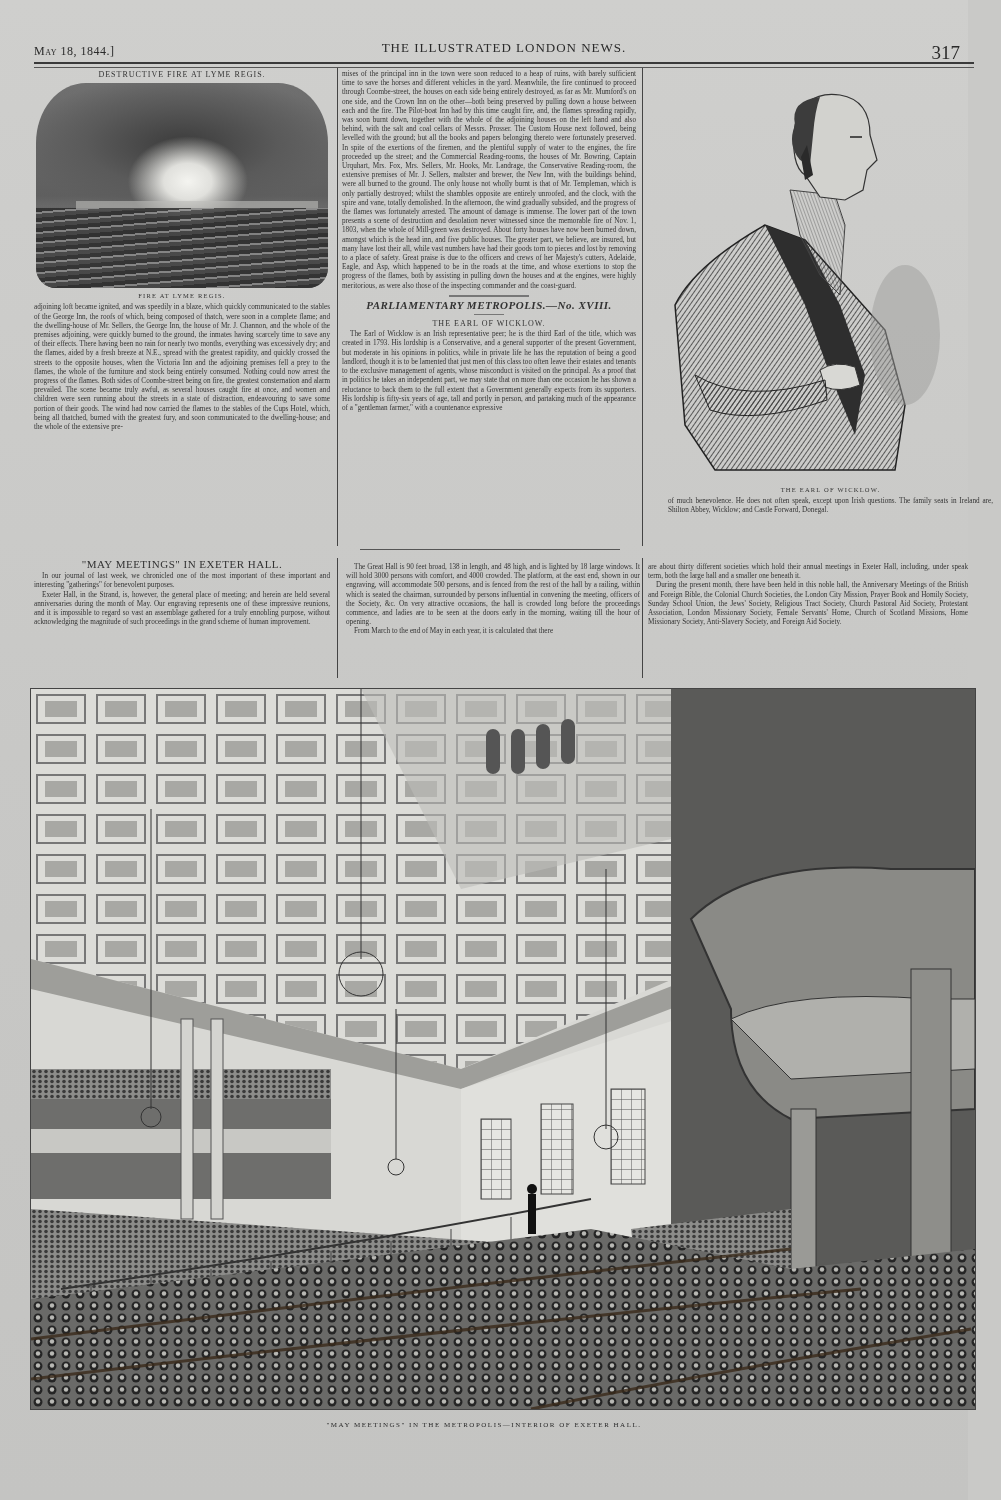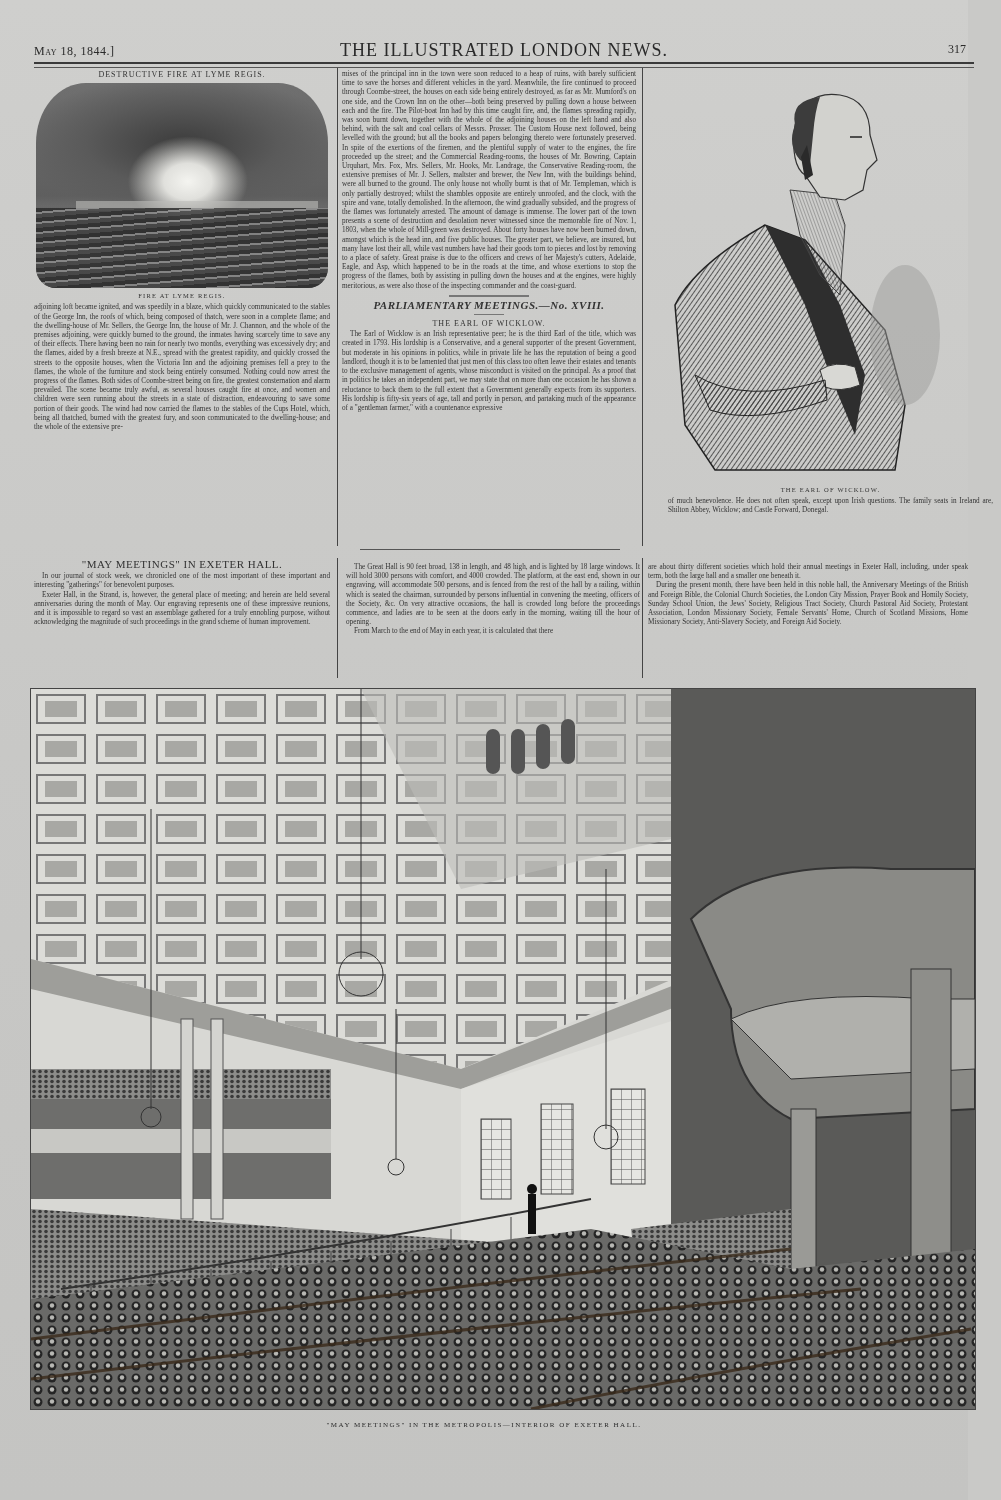--- a/index.html
+++ b/index.html
@@ -7,22 +7,22 @@
     width: 1001px; height: 1500px; overflow: hidden;
     background: #c9c9c7;
     font-family: "Liberation Serif", "DejaVu Serif", serif;
     color: #2a2a2a;
     position: relative;
   }
   .page { position: absolute; left: 0; top: 0; width: 968px; height: 1500px;
     background: linear-gradient(180deg, #cfcfcd 0%, #c8c8c6 50%, #c4c4c2 100%); }
   .masthead { position: absolute; top: 40px; left: 34px; width: 940px; height: 20px; }
   .mh-date { position: absolute; left: 0; top: 4px; font-size: 12px; font-variant: small-caps; letter-spacing: 0.5px; }
-  .mh-title { position: absolute; left: 0; right: 0; top: 0; text-align: center; font-size: 18px; letter-spacing: 1px; }
-  .mh-page { position: absolute; right: 8px; top: 2px; font-size: 12px; }
+  .mh-title { position: absolute; left: 0; right: 0; top: 0; text-align: center; font-size: 13px; letter-spacing: 1px; }
+  .mh-page { position: absolute; right: 14px; top: 2px; font-size: 19px; }
   .rule-double { position: absolute; left: 34px; width: 940px; top: 62px; height: 3px; border-top: 2px solid #3a3a3a; border-bottom: 1px solid #555; }
   .col { position: absolute; font-size: 7.2px; line-height: 9.2px; text-align: justify; color: #333; }
   .col p { margin: 0; text-indent: 8px; }
   .vrule { position: absolute; width: 1px; background: #444; }
   .heading { text-align: center; font-size: 8px; letter-spacing: 1px; margin: 2px 0 2px; }
   .heading-lg { text-align: center; font-size: 11px; letter-spacing: 0.5px; margin: 2px 0 3px; }
   .heading-it { text-align: center; font-size: 11px; font-style: italic; font-weight: bold; letter-spacing: 0.5px; margin: 4px 0 2px; }
   .caption { text-align: center; font-size: 6.5px; letter-spacing: 1.2px; margin: 3px 0; }
   .short-rule { width: 80px; height: 2px; background: #777; margin: 4px auto; }
   .hrule { position: absolute; height: 1px; background: #555; }
@@ -64,21 +64,21 @@
     </div>
     <div class="caption">FIRE AT LYME REGIS.</div>
     <p style="text-indent:0">adjoining loft became ignited, and was speedily in a blaze, which quickly communicated to the stables of the George Inn, the roofs of which, being composed of thatch, were soon in a complete flame; and the dwelling-house of Mr. Sellers, the George Inn, the house of Mr. J. Channon, and the whole of the premises adjoining, were quickly burned to the ground, the inmates having scarcely time to save any of their effects. There having been no rain for nearly two months, everything was excessively dry; and the flames, aided by a fresh breeze at N.E., spread with the greatest rapidity, and quickly crossed the streets to the opposite houses, when the Victoria Inn and the adjoining premises fell a prey to the flames, the whole of the furniture and stock being entirely consumed. Nothing could now arrest the progress of the flames. Both sides of Coombe-street being on fire, the greatest consternation and alarm prevailed. The scene became truly awful, as several houses caught fire at once, and women and children were seen running about the streets in a state of distraction, endeavouring to save some portion of their goods. The wind had now carried the flames to the stables of the Cups Hotel, which, being all thatched, burned with the greatest fury, and soon communicated to the dwelling-house; and the whole of the extensive pre-</p>
   </div>
 
   <div class="vrule" style="left:337px; top:68px; height:478px;"></div>
 
   <div class="col" style="left:342px; top:70px; width:294px;">
     <p style="text-indent:0">mises of the principal inn in the town were soon reduced to a heap of ruins, with barely sufficient time to save the horses and different vehicles in the yard. Meanwhile, the fire continued to proceed through Coombe-street, the houses on each side being entirely destroyed, as far as Mr. Mumford's on one side, and the Crown Inn on the other—both being preserved by pulling down a house between each and the fire. The Pilot-boat Inn had by this time caught fire, and, the flames spreading rapidly, was soon burnt down, together with the whole of the adjoining houses on the left hand and also behind, with the salt and coal cellars of Messrs. Prosser. The Custom House next followed, being levelled with the ground; but all the books and papers belonging thereto were fortunately preserved. In spite of the exertions of the firemen, and the plentiful supply of water to the engines, the fire proceeded up the street; and the Commercial Reading-rooms, the houses of Mr. Bowring, Captain Urquhart, Mrs. Fox, Mrs. Sellers, Mr. Hooks, Mr. Landrage, the Conservative Reading-room, the extensive premises of Mr. J. Sellers, maltster and brewer, the New Inn, with the buildings behind, were all burned to the ground. The only house not wholly burnt is that of Mr. Templeman, which is only partially destroyed; whilst the shambles opposite are entirely unroofed, and the clock, with the spire and vane, totally demolished. In the afternoon, the wind gradually subsided, and the progress of the flames was fortunately arrested. The amount of damage is immense. The lower part of the town presents a scene of destruction and desolation never witnessed since the memorable fire of Nov. 1, 1803, when the whole of Mill-green was destroyed. About forty houses have now been burned down, amongst which is the head inn, and five public houses. The greater part, we believe, are insured, but many have lost their all, while vast numbers have had their goods torn to pieces and lost by removing to a place of safety. Great praise is due to the officers and crews of her Majesty's cutters, Adelaide, Eagle, and Asp, which happened to be in the roads at the time, and whose exertions to stop the progress of the flames, both by assisting in pulling down the houses and at the engines, were highly meritorious, as were also those of the inspecting commander and the coast-guard.</p>
     <div class="short-rule"></div>
-    <div class="heading-it">PARLIAMENTARY MEETINGS.—No. XVIII.</div>
+    <div class="heading-it">PARLIAMENTARY METROPOLIS.—No. XVIII.</div>
     <div class="short-rule" style="width:30px;height:1px"></div>
     <div class="heading">THE EARL OF WICKLOW.</div>
     <p>The Earl of Wicklow is an Irish representative peer; he is the third Earl of the title, which was created in 1793. His lordship is a Conservative, and a general supporter of the present Government, but moderate in his opinions in politics, while in private life he has the reputation of being a good landlord, though it is to be lamented that just men of this class too often leave their estates and tenants to the exclusive management of agents, whose misconduct is visited on the principal. As a proof that in politics he takes an independent part, we may state that on more than one occasion he has shown a reluctance to back them to the full extent that a Government generally expects from its supporters. His lordship is fifty-six years of age, tall and portly in person, and partaking much of the appearance of a "gentleman farmer," with a countenance expressive</p>
   </div>
 
   <div class="vrule" style="left:642px; top:68px; height:478px;"></div>
 
   <div class="portrait">
     <svg viewBox="0 0 320 405">
       <defs>
@@ -114,21 +114,21 @@
 
   <div class="col" style="left:650px; top:482px; width:325px;margin-left:18px;">
     <div class="caption">THE EARL OF WICKLOW.</div>
     <p style="text-indent:0">of much benevolence. He does not often speak, except upon Irish questions. The family seats in Ireland are, Shilton Abbey, Wicklow; and Castle Forward, Donegal.</p>
   </div>
 
   <div class="hrule" style="left:360px; width:260px; top:549px;"></div>
 
   <div class="col" style="left:34px; top:558px; width:296px;">
     <div class="heading-lg">"MAY MEETINGS" IN EXETER HALL.</div>
-    <p>In our journal of stock week, we chronicled one of the most important of these important and interesting "gatherings" for benevolent purposes.</p>
+    <p>In our journal of last week, we chronicled one of the most important of these important and interesting "gatherings" for benevolent purposes.</p>
     <p>Exeter Hall, in the Strand, is, however, the general place of meeting; and herein are held several anniversaries during the month of May. Our engraving represents one of these impressive reunions, and it is impossible to regard so vast an assemblage gathered for a truly ennobling purpose, without acknowledging the magnitude of such proceedings in the grand scheme of human improvement.</p>
   </div>
 
   <div class="vrule" style="left:337px; top:558px; height:120px;"></div>
 
   <div class="col" style="left:346px; top:563px; width:294px;">
     <p>The Great Hall is 90 feet broad, 138 in length, and 48 high, and is lighted by 18 large windows. It will hold 3000 persons with comfort, and 4000 crowded. The platform, at the east end, shown in our engraving, will accommodate 500 persons, and is fenced from the rest of the hall by a railing, within which is seated the chairman, surrounded by persons influential in convening the meeting, officers of the Society, &amp;c. On very attractive occasions, the hall is crowded long before the proceedings commence, and ladies are to be seen at the doors early in the morning, waiting till the hour of opening.</p>
     <p>From March to the end of May in each year, it is calculated that there</p>
   </div>
 

